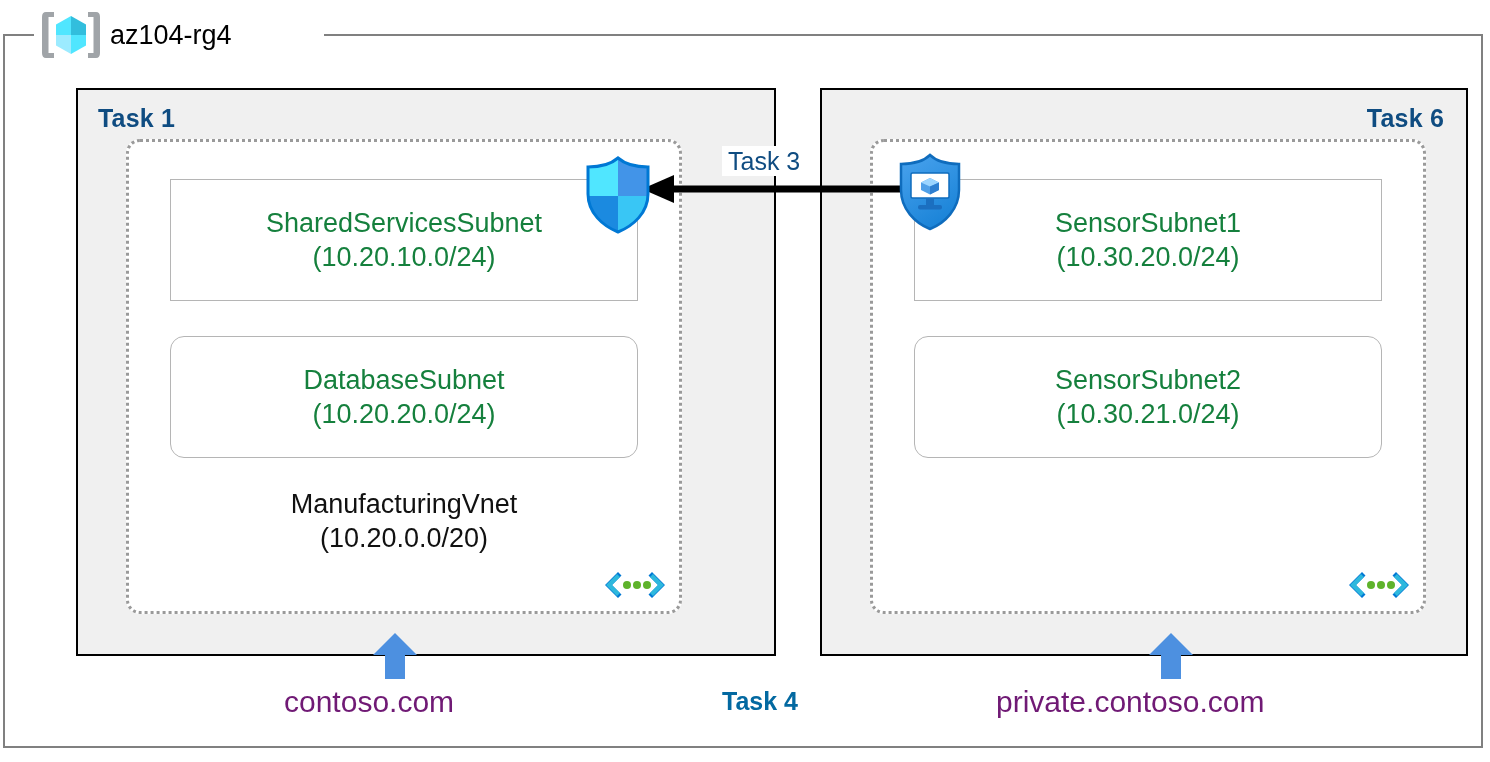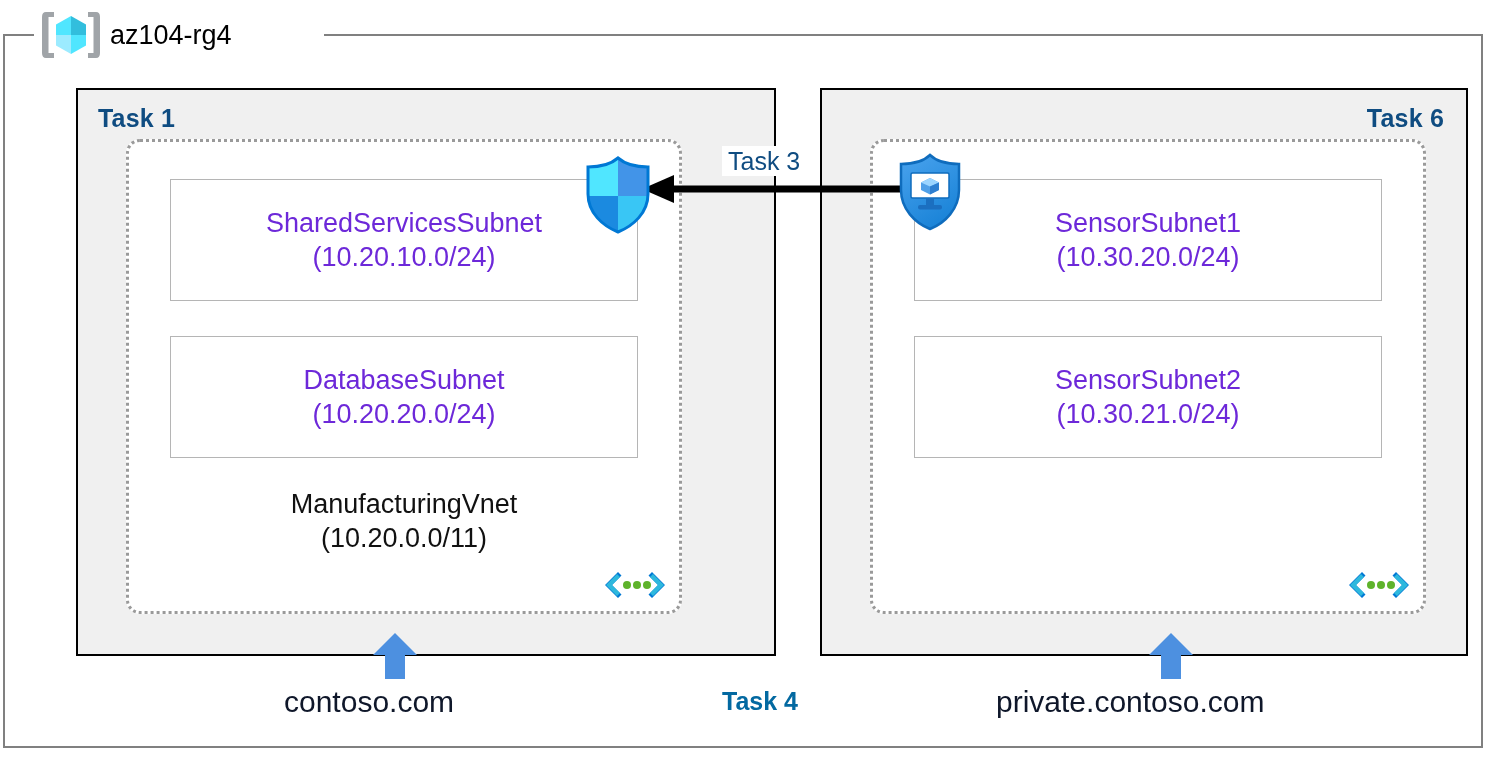--- a/index.html
+++ b/index.html
@@ -104,25 +104,25 @@
     height: 122px;
     border: 1.5px solid #b5b5b5;
     background: #ffffff;
     box-sizing: border-box;
     display: flex;
     flex-direction: column;
     align-items: center;
     justify-content: center;
   }
   .subnet-1 { top: 37px; }
-  .subnet-2 { top: 194px; }
+  .subnet-2 { top: 194px; border-radius: 14px; }
 
   .subnet-name, .subnet-cidr {
     font-size: 27px;
-    color: #6d28d9;
+    color: #15803d;
     line-height: 1.27;
     white-space: nowrap;
   }
 
   
   .vnet-label {
     position: absolute;
     left: 0;
     right: 0;
     top: 345px;
@@ -189,21 +189,21 @@
     position: absolute;
     width: 46px;
     height: 48px;
   }
   #dns-arrow-left  { left: 372px;  top: 632px; }
   #dns-arrow-right { left: 1148px; top: 632px; }
 
   .dns-label {
     position: absolute;
     font-size: 30px;
-    color: #0f172a;
+    color: #701a75;
     white-space: nowrap;
     line-height: 1.2;
   }
   #dns-label-left  { left: 284px; top: 684px; }
   #dns-label-right { left: 996px; top: 684px; }
 
   #task4-label {
     position: absolute;
     left: 722px;
     top: 686px;
@@ -249,21 +249,21 @@
       <div class="subnet-cidr">(10.20.10.0/24)</div>
     </div>
 
     <div class="subnet subnet-2">
       <div class="subnet-name">DatabaseSubnet</div>
       <div class="subnet-cidr">(10.20.20.0/24)</div>
     </div>
 
     <div class="vnet-label">
       <div class="vnet-name">ManufacturingVnet</div>
-      <div class="vnet-cidr">(10.20.0.0/11)</div>
+      <div class="vnet-cidr">(10.20.0.0/20)</div>
     </div>
 
     <div class="code-dots-icon">
       <svg viewBox="0 0 68 40" width="68" height="40">
         <path d="M17 7 L20.5 10.5 L11 20 L20.5 29.5 L17 33 L4 20 Z" fill="#0078d4"></path>
         <path d="M16 9 L19 12 L11 20 L19 28 L16 31 L5 20 Z" fill="#32bedd" opacity="0.92"></path>
         <path d="M51 7 L47.5 10.5 L57 20 L47.5 29.5 L51 33 L64 20 Z" fill="#0078d4"></path>
         <path d="M52 9 L49 12 L57 20 L49 28 L52 31 L63 20 Z" fill="#32bedd" opacity="0.92"></path>
         <circle cx="26" cy="20" r="4" fill="#5eb32b"></circle>
         <circle cx="36" cy="20" r="4" fill="#5eb32b"></circle>

